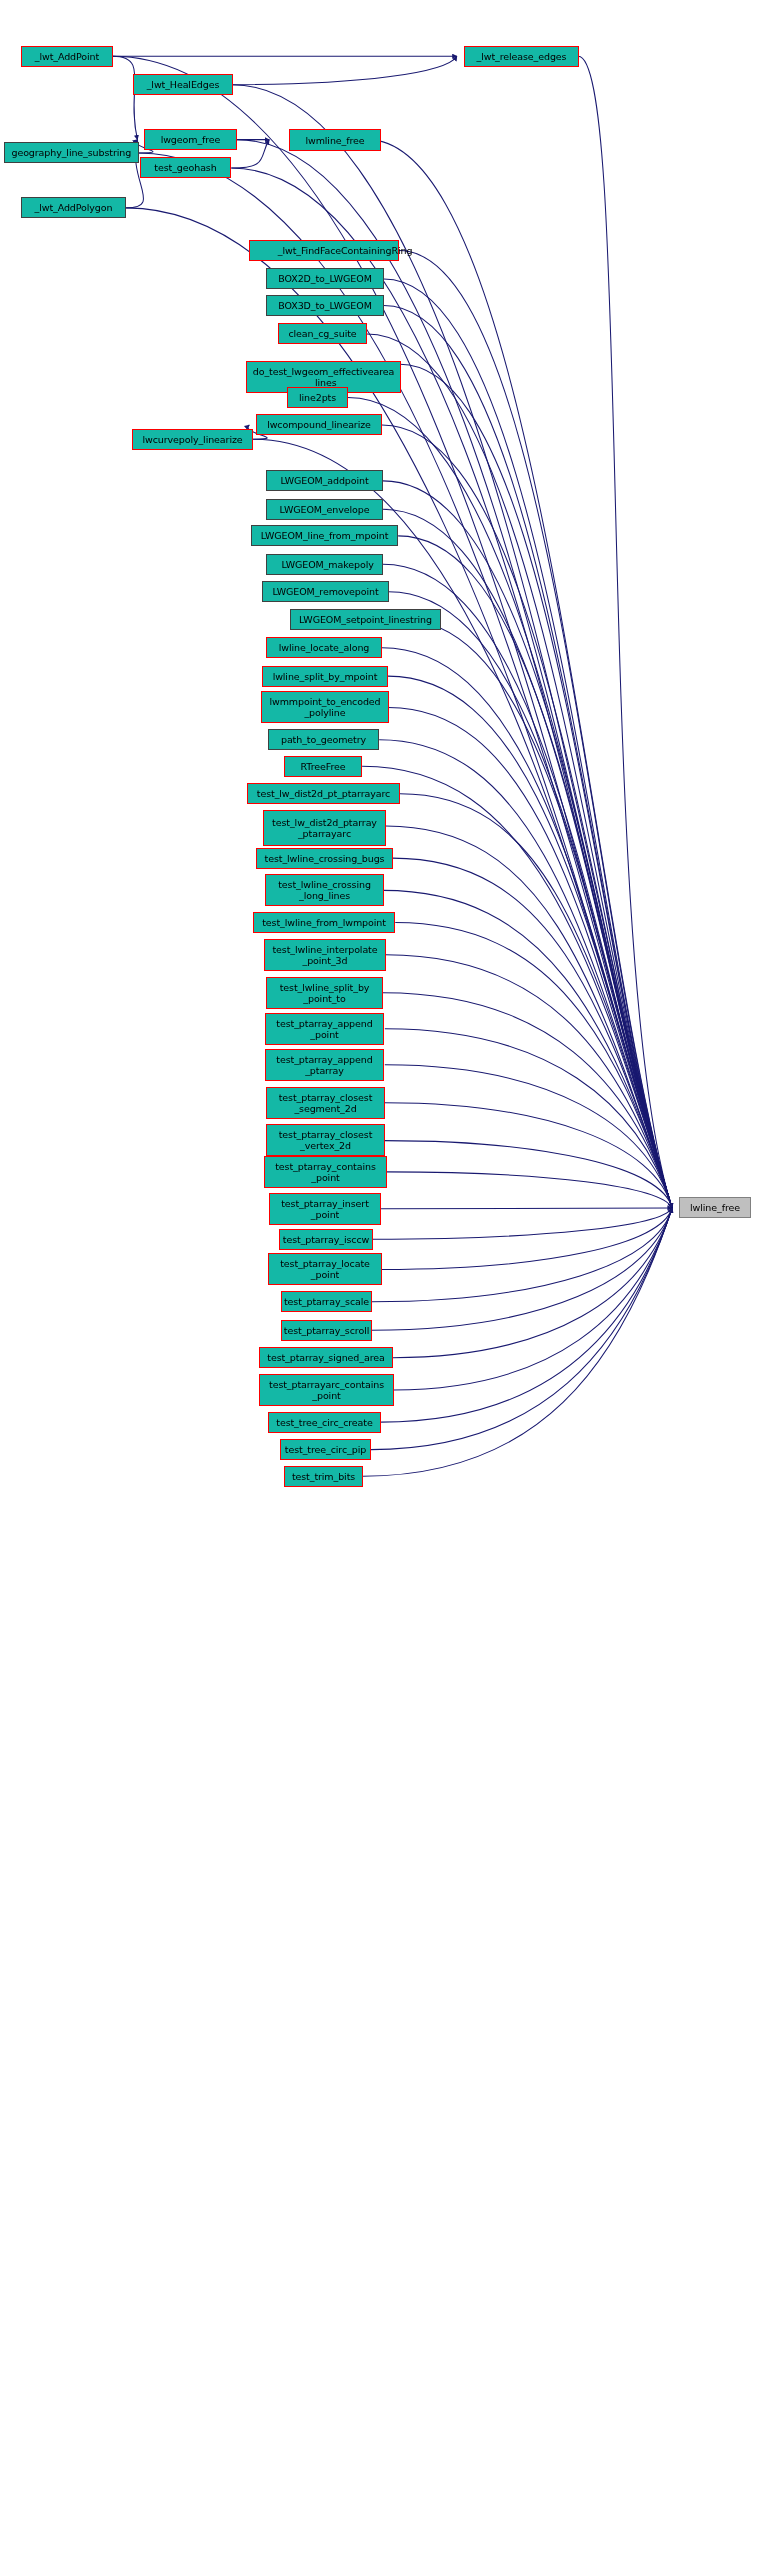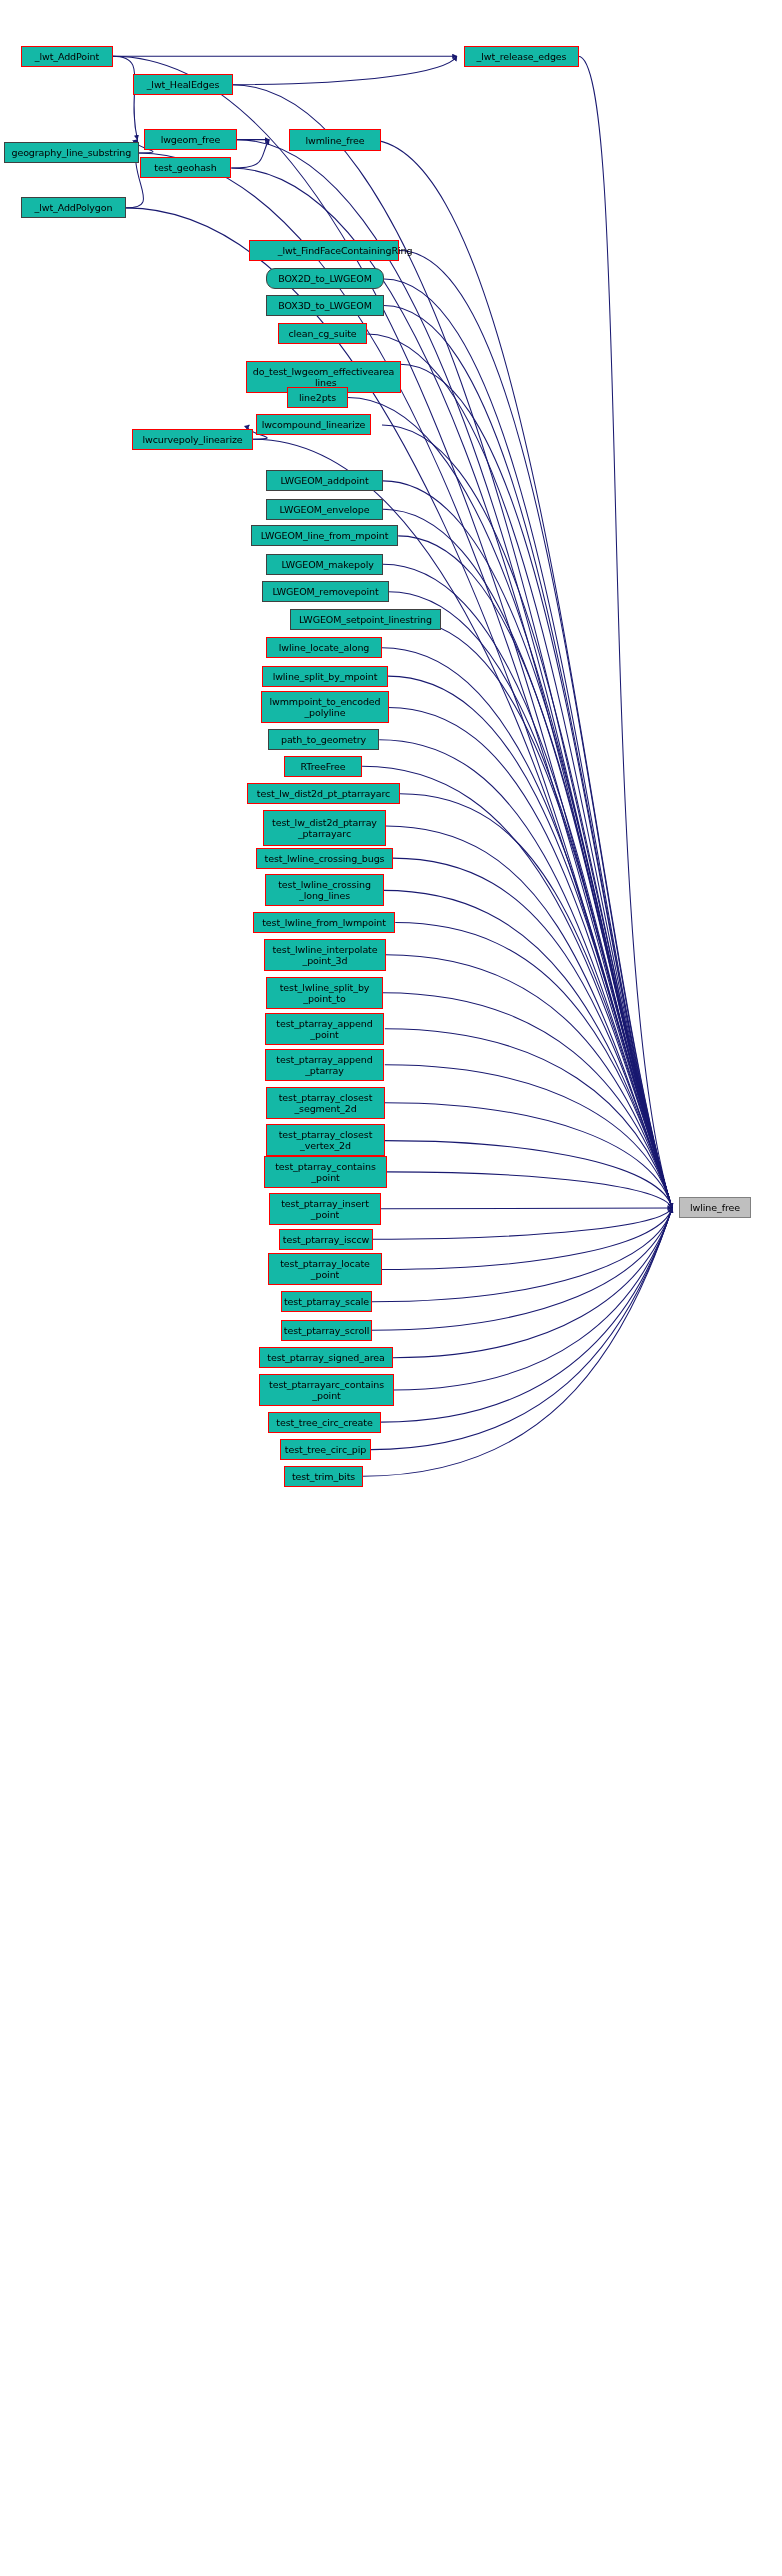--- a/index.html
+++ b/index.html
@@ -125,27 +125,27 @@
   <div id="node-layer">
       <div class="node" style="left: 21px; top: 46px; width: 92px; height: 21px;">_lwt_AddPoint</div>
       <div class="node" style="left: 464px; top: 46px; width: 115px; height: 21px;">_lwt_release_edges</div>
       <div class="node" style="left: 133px; top: 74px; width: 100px; height: 21px;">_lwt_HealEdges</div>
       <div class="node" style="left: 144px; top: 129px; width: 93px; height: 21px;">lwgeom_free</div>
       <div class="node" style="left: 276px; top: 129px; width: 92px; height: 22px; margin-left: 13px;">lwmline_free</div>
       <div class="node black" style="left: 3.8px; top: 142px; width: 135px; height: 21px;">geography_line_substring</div>
       <div class="node" style="left: 140px; top: 157px; width: 91px; height: 21px;">test_geohash</div>
       <div class="node black" style="left: 21px; top: 197px; width: 105px; height: 21px;">_lwt_AddPolygon</div>
       <div class="node" style="left: 249px; top: 240px; width: 150px; height: 21px; padding-left: 44px;">_lwt_FindFaceContainingRing</div>
-      <div class="node black" style="left: 266px; top: 268px; width: 118px; height: 21px; border-radius: 9px;">BOX2D_to_LWGEOM</div>
+      <div class="node black" style="left: 266px; top: 268px; width: 118px; height: 21px;">BOX2D_to_LWGEOM</div>
       <div class="node black" style="left: 266px; top: 295px; width: 118px; height: 21px;">BOX3D_to_LWGEOM</div>
       <div class="node" style="left: 278px; top: 323px; width: 89px; height: 21px;">clean_cg_suite</div>
       <div class="node" style="left: 246px; top: 348px; width: 155px; height: 32px; margin-top: 13px;">do_test_lwgeom_effectivearea
 _lines</div>
       <div class="node" style="left: 287px; top: 387px; width: 61px; height: 21px;">line2pts</div>
-      <div class="node" style="left: 256px; top: 414px; width: 115px; height: 21px;">lwcompound_linearize</div>
+      <div class="node" style="left: 256px; top: 414px; width: 126px; height: 21px;">lwcompound_linearize</div>
       <div class="node" style="left: 132px; top: 429px; width: 121px; height: 21px;">lwcurvepoly_linearize</div>
       <div class="node black" style="left: 266px; top: 470px; width: 117px; height: 21px;">LWGEOM_addpoint</div>
       <div class="node black" style="left: 266px; top: 499px; width: 117px; height: 21px;">LWGEOM_envelope</div>
       <div class="node black" style="left: 251px; top: 525px; width: 147px; height: 21px;">LWGEOM_line_from_mpoint</div>
       <div class="node black" style="left: 266px; top: 554px; width: 117px; height: 21px; padding-left: 8px;">LWGEOM_makepoly</div>
       <div class="node black" style="left: 262px; top: 581px; width: 127px; height: 21px;">LWGEOM_removepoint</div>
       <div class="node black" style="left: 249px; top: 609px; width: 151px; height: 21px; margin-left: 41px;">LWGEOM_setpoint_linestring</div>
       <div class="node" style="left: 266px; top: 637px; width: 116px; height: 21px;">lwline_locate_along</div>
       <div class="node" style="left: 262px; top: 666px; width: 126px; height: 21px;">lwline_split_by_mpoint</div>
       <div class="node" style="left: 261px; top: 691px; width: 128px; height: 32px;">lwmmpoint_to_encoded

